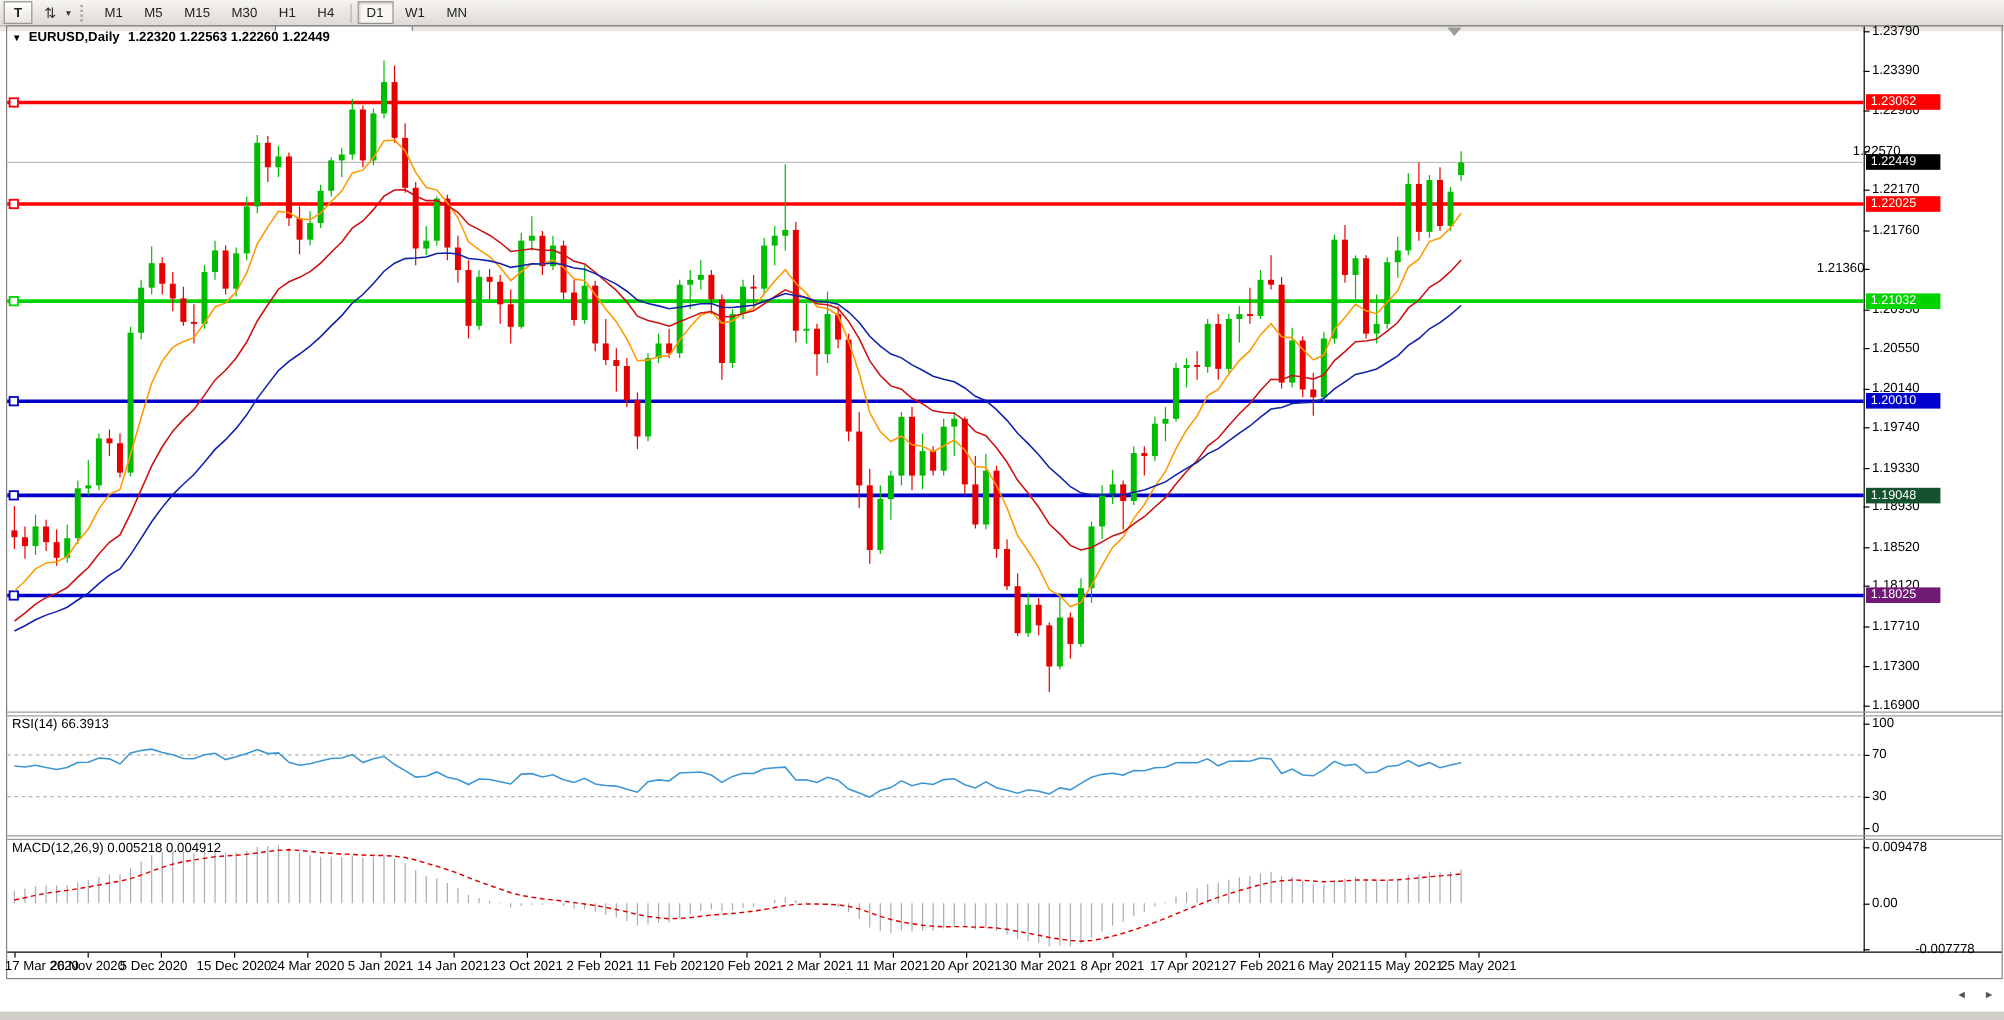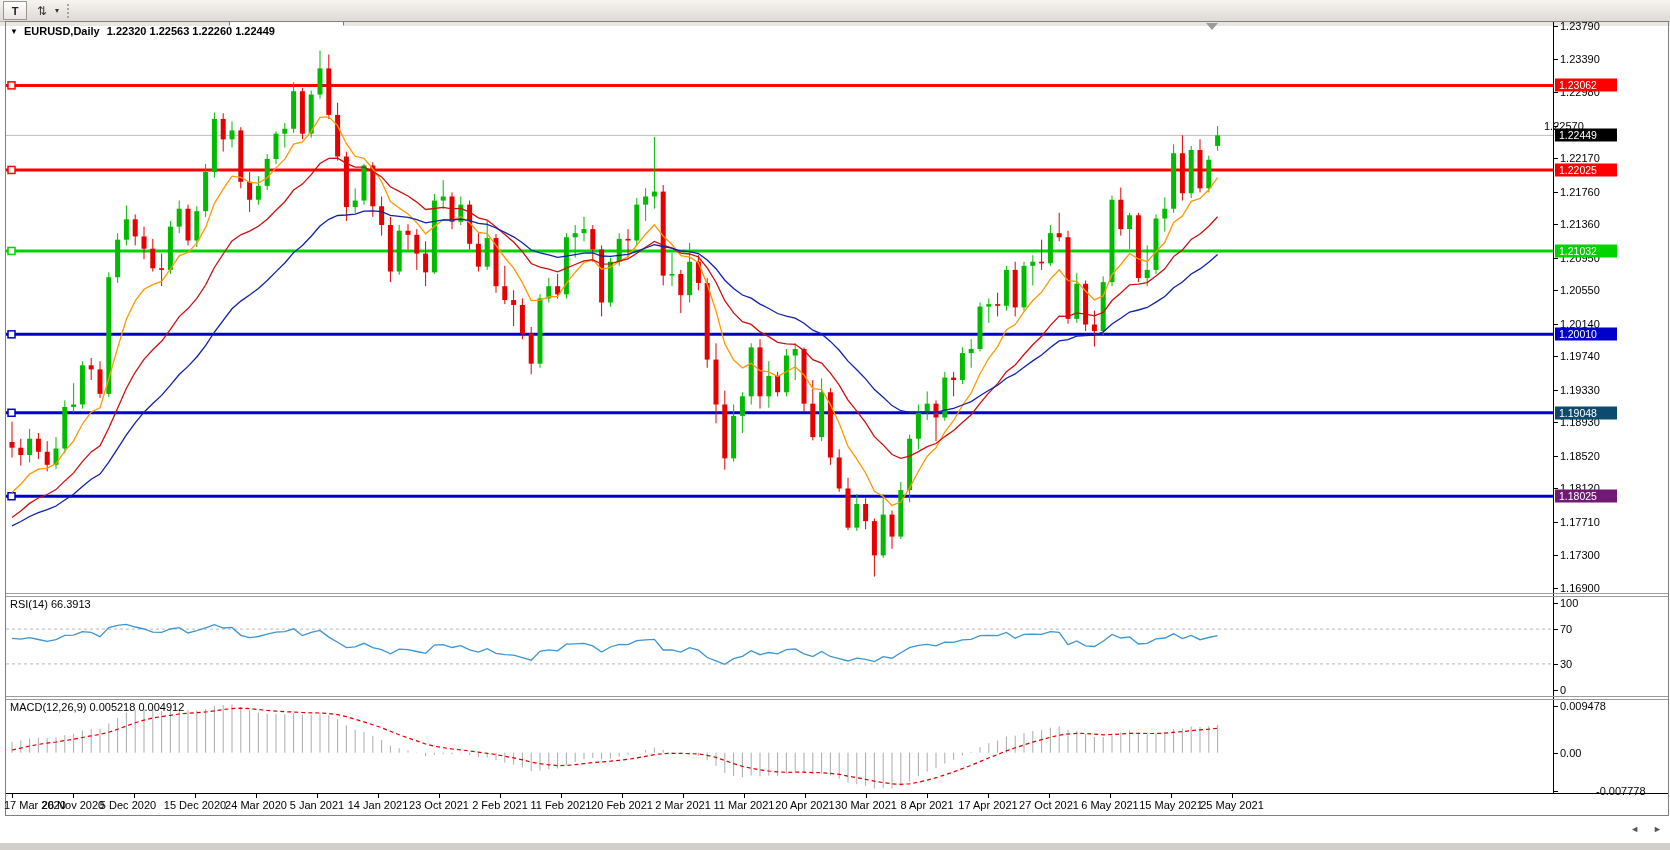--- a/index.html
+++ b/index.html
@@ -36,20 +36,32 @@
 </head>
 <body>
 
 <div id="root">
 
   <div id="toolbar" class="abs">
     <div class="tool-btn">T</div>
     <div class="tool-btn icon-btn">⇅</div>
     <div class="caret">▾</div>
     <div class="grip"></div>
+    <div id="tfbar" style="display:flex;align-items:center;">
+        <div class="tf-btn">M1</div>
+        <div class="tf-btn">M5</div>
+        <div class="tf-btn">M15</div>
+        <div class="tf-btn">M30</div>
+        <div class="tf-btn">H1</div>
+        <div class="tf-btn">H4</div>
+        <div class="vsep"></div>
+        <div class="tf-btn active">D1</div>
+        <div class="tf-btn">W1</div>
+        <div class="tf-btn">MN</div>
+      </div>
   </div>
 
   <svg id="chartsvg" class="abs" style="left:0;top:0" width="1670" height="850">
       <rect x="5.5" y="21.5" width="1663" height="794" fill="none" stroke="#808080" stroke-width="1"></rect>
       <line x1="1553.5" y1="22" x2="1553.5" y2="793" stroke="#000" stroke-width="1"></line>
       <line x1="6" y1="793.5" x2="1668" y2="793.5" stroke="#000" stroke-width="1"></line>
       <line x1="6" y1="593.5" x2="1668" y2="593.5" stroke="#9b9b9b" stroke-width="1"></line>
       <line x1="6" y1="596.5" x2="1668" y2="596.5" stroke="#9b9b9b" stroke-width="1"></line>
       <line x1="6" y1="696.5" x2="1668" y2="696.5" stroke="#9b9b9b" stroke-width="1"></line>
       <line x1="6" y1="699.5" x2="1668" y2="699.5" stroke="#9b9b9b" stroke-width="1"></line>
@@ -506,21 +518,21 @@
       <div class="axis-label" style="left:1560px;top:58.626995645863616px">1.23390</div>
       <div class="tickdash" style="top:58.626995645863616px"></div>
       <div class="axis-label" style="left:1560px;top:92.06966618287373px">1.22980</div>
       <div class="tickdash" style="top:92.06966618287373px"></div>
       <div class="axis-label" style="left:1544px;top:125.51233671988386px">1.22570</div>
       <div class="tickdash" style="top:125.51233671988386px"></div>
       <div class="axis-label" style="left:1560px;top:158.13933236574746px">1.22170</div>
       <div class="tickdash" style="top:158.13933236574746px"></div>
       <div class="axis-label" style="left:1560px;top:191.58200290275758px">1.21760</div>
       <div class="tickdash" style="top:191.58200290275758px"></div>
-      <div class="axis-label" style="left:1560px;top:224.20899854862122px">1.21360</div>
+      <div class="axis-label" style="left:1514px;top:224.20899854862122px">1.21360</div>
       <div class="tickdash" style="top:224.20899854862122px"></div>
       <div class="axis-label" style="left:1560px;top:257.65166908563134px">1.20950</div>
       <div class="tickdash" style="top:257.65166908563134px"></div>
       <div class="axis-label" style="left:1560px;top:290.2786647314949px">1.20550</div>
       <div class="tickdash" style="top:290.2786647314949px"></div>
       <div class="axis-label" style="left:1560px;top:323.7213352685051px">1.20140</div>
       <div class="tickdash" style="top:323.7213352685051px"></div>
       <div class="axis-label" style="left:1560px;top:356.34833091436866px">1.19740</div>
       <div class="tickdash" style="top:356.34833091436866px"></div>
       <div class="axis-label" style="left:1560px;top:389.7910014513788px">1.19330</div>
@@ -534,21 +546,21 @@
       <div class="axis-label" style="left:1560px;top:521.9303338171262px">1.17710</div>
       <div class="tickdash" style="top:521.9303338171262px"></div>
       <div class="axis-label" style="left:1560px;top:555.3730043541364px">1.17300</div>
       <div class="tickdash" style="top:555.3730043541364px"></div>
       <div class="axis-label" style="left:1560px;top:588px">1.16900</div>
       <div class="tickdash" style="top:588px"></div>
       <div class="badge" style="top:85.38113207547136px;background:#FF0000">1.23062</div>
       <div class="badge" style="top:169.96661828737263px;background:#FF0000">1.22025</div>
       <div class="badge" style="top:250.96313497822894px;background:#00D300">1.21032</div>
       <div class="badge" style="top:334.3251088534114px;background:#0000CC">1.20010</div>
-      <div class="badge" style="top:412.793033381713px;background:#0c4a6e">1.19048</div>
+      <div class="badge" style="top:412.793033381713px;background:#14532d">1.19048</div>
       <div class="badge" style="top:496.23657474600884px;background:#701a75">1.18025</div>
       <div class="badge" style="top:135.38200290275705px;background:#000000">1.22449</div>
     </div>
   <div id="rsi-axis">
       <div class="axis-label" style="left:1560px;top:603px">100</div>
       <div class="tickdash" style="top:603px"></div>
       <div class="axis-label" style="left:1560px;top:629.1px">70</div>
       <div class="tickdash" style="top:629.1px"></div>
       <div class="axis-label" style="left:1560px;top:663.9px">30</div>
       <div class="tickdash" style="top:663.9px"></div>
@@ -591,21 +603,21 @@
       <div class="date-label" style="left:744px">11 Mar 2021</div>
       <div class="datetick" style="left:744px"></div>
       <div class="date-label" style="left:805px">20 Apr 2021</div>
       <div class="datetick" style="left:805px"></div>
       <div class="date-label" style="left:866px">30 Mar 2021</div>
       <div class="datetick" style="left:866px"></div>
       <div class="date-label" style="left:927px">8 Apr 2021</div>
       <div class="datetick" style="left:927px"></div>
       <div class="date-label" style="left:988px">17 Apr 2021</div>
       <div class="datetick" style="left:988px"></div>
-      <div class="date-label" style="left:1049px">27 Oct 2021</div>
+      <div class="date-label" style="left:1049px">27 Feb 2021</div>
       <div class="datetick" style="left:1049px"></div>
       <div class="date-label" style="left:1110px">6 May 2021</div>
       <div class="datetick" style="left:1110px"></div>
       <div class="date-label" style="left:1171px">15 May 2021</div>
       <div class="datetick" style="left:1171px"></div>
       <div class="date-label" style="left:1232px">25 May 2021</div>
       <div class="datetick" style="left:1232px"></div>
     </div>
 
   <div id="tabbar">

